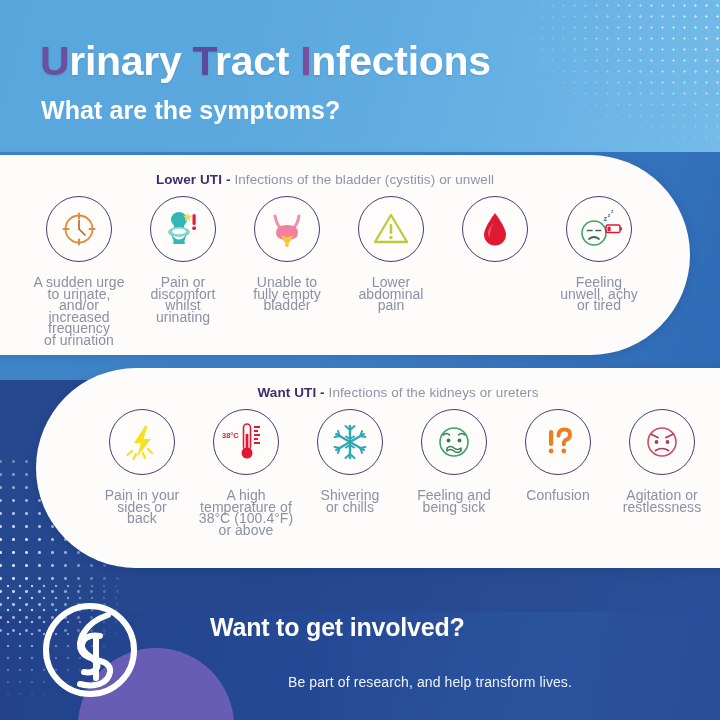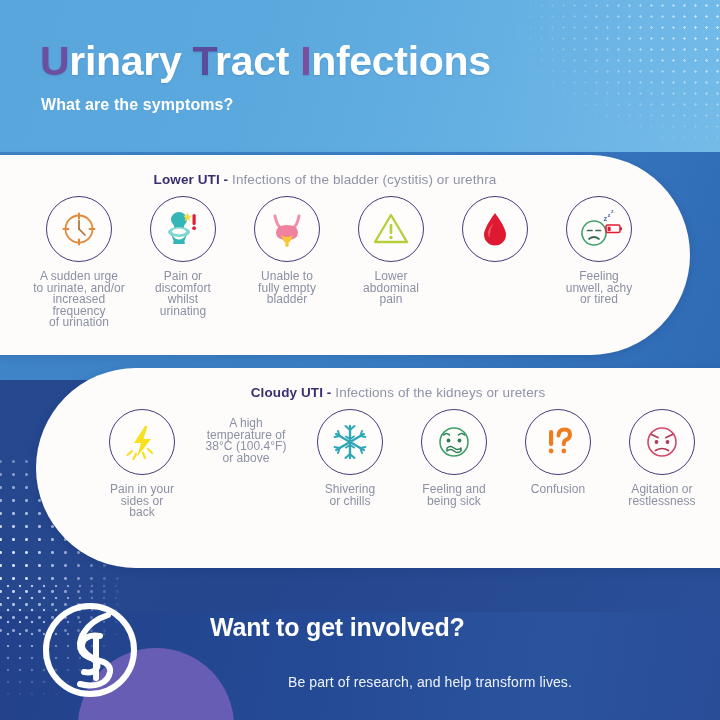--- a/index.html
+++ b/index.html
@@ -87,36 +87,36 @@
   #panel-upper .row{padding-left:8px;}
   .cell{width:104px;display:flex;flex-direction:column;align-items:center;}
   .bubble{
     width:64px;height:64px;border-radius:50%;
     border:1.7px solid #463a79;background:#fffdfc;
     display:flex;align-items:center;justify-content:center;
     position:relative;
   }
   .bubble svg{display:block;}
   .caption{
-    margin-top:9px;text-align:center;font-size:12px;line-height:11.6px;
+    margin-top:15px;text-align:center;font-size:14px;line-height:11.6px;
     color:#8b90a4;letter-spacing:.05px;white-space:pre-line;
   }
 
   
   .h-title{
     position:absolute;left:40px;top:38px;
     font-size:41px;font-weight:700;color:#ffffff;letter-spacing:-0.3px;
     text-shadow:0 1px 2px rgba(20,60,110,.18);
   }
   .h-title .cap{color:#6c4f9e;}
   .h-title .cap2{color:#5a4b9c;}
   .h-title .cap3{color:#7b4f9e;}
   .h-sub{
     position:absolute;left:41px;top:96px;
-    font-size:16px;font-weight:700;color:#ffffff;letter-spacing:.1px;
+    font-size:25px;font-weight:700;color:#ffffff;letter-spacing:.1px;
   }
 
   
   .f-title{
     position:absolute;left:210px;top:613px;
     font-size:25px;font-weight:700;color:#ffffff;letter-spacing:-0.2px;
   }
   .f-sub{
     position:absolute;left:288px;top:674px;
     font-size:14px;color:#eef3fb;font-weight:400;letter-spacing:.1px;
@@ -137,21 +137,21 @@
   <div class="purple-blob"></div>
   <div class="dots-foot"></div>
 
   <div class="h-title">
     <span class="cap">U</span><span>rinary </span><span class="cap2">T</span><span>ract </span><span class="cap3">I</span><span>nfections</span>
   </div>
   <div class="h-sub">What are the symptoms?</div>
 
   <div class="panel" id="panel-lower">
     <div class="panel-title">
-      <b>Lower UTI</b><span class="dash"> - </span><span>Infections of the bladder (cystitis) or urethra</span>
+      <b>Lower UTI</b><span class="dash"> - </span><span>Infections of the bladder (cystitis) or unwell</span>
     </div>
     <div class="row">
 
       <div class="cell">
         <div class="bubble">
           <svg width="42" height="42" viewBox="0 0 42 42">
             <circle cx="21" cy="21" r="13.5" fill="none" stroke="#e08b3c" stroke-width="1.8"></circle>
             <g stroke="#e08b3c" stroke-width="2.1" stroke-linecap="round">
               <line x1="21" y1="5.5" x2="21" y2="10.5"></line>
                 <line x1="21" y1="31.5" x2="21" y2="36.5"></line>
@@ -243,21 +243,21 @@
         <div class="caption">Feeling
 unwell, achy
 or tired</div>
       </div>
 
     </div>
   </div>
 
   <div class="panel" id="panel-upper">
     <div class="panel-title">
-      <b>Cloudy UTI</b><span class="dash"> - </span><span>Infections of the kidneys or ureters</span>
+      <b>Want UTI</b><span class="dash"> - </span><span>Infections of the kidneys or ureters</span>
     </div>
     <div class="row">
 
       <div class="cell">
         <div class="bubble">
           <svg width="42" height="42" viewBox="0 0 42 42">
             <path d="M24 5 L13 22 h7 l-4 14 L30 18 h-7.5 L26.5 5 Z" fill="#f7e01e"></path>
             <g stroke="#f7e01e" stroke-width="2.2" stroke-linecap="round">
               <line x1="11" y1="30" x2="6.5" y2="34"></line>
               <line x1="15" y1="33" x2="12.5" y2="38"></line>
@@ -265,20 +265,35 @@
               <line x1="27" y1="28" x2="31" y2="32"></line>
             </g>
           </svg>
         </div>
         <div class="caption">Pain in your
 sides or
 back</div>
       </div>
 
       <div class="cell">
+        <div class="bubble">
+          <svg width="52" height="44" viewBox="0 0 52 44">
+            <text x="2" y="18" font-family="Liberation Sans, sans-serif" font-size="7.5" font-weight="700" fill="#e01932">38°C</text>
+            <rect x="23.5" y="4" width="7" height="26" rx="3.5" fill="none" stroke="#e01932" stroke-width="1.6"></rect>
+            <circle cx="27" cy="33" r="5.5" fill="#e01932"></circle>
+            <rect x="25.6" y="14" width="2.8" height="17" fill="#e01932"></rect>
+            <g fill="#e01932">
+              <rect x="34" y="6" width="6" height="2"></rect>
+              <rect x="34" y="10" width="4" height="2"></rect>
+              <rect x="34" y="14" width="6" height="2"></rect>
+              <rect x="34" y="18" width="4" height="2"></rect>
+              <rect x="34" y="22" width="6" height="2"></rect>
+            </g>
+          </svg>
+        </div>
         <div class="caption">A high
 temperature of
 38°C (100.4°F)
 or above</div>
       </div>
 
       <div class="cell">
         <div class="bubble">
           <svg width="42" height="42" viewBox="0 0 42 42">
             <g stroke="#2fa8b5" stroke-width="2.4" stroke-linecap="round">

